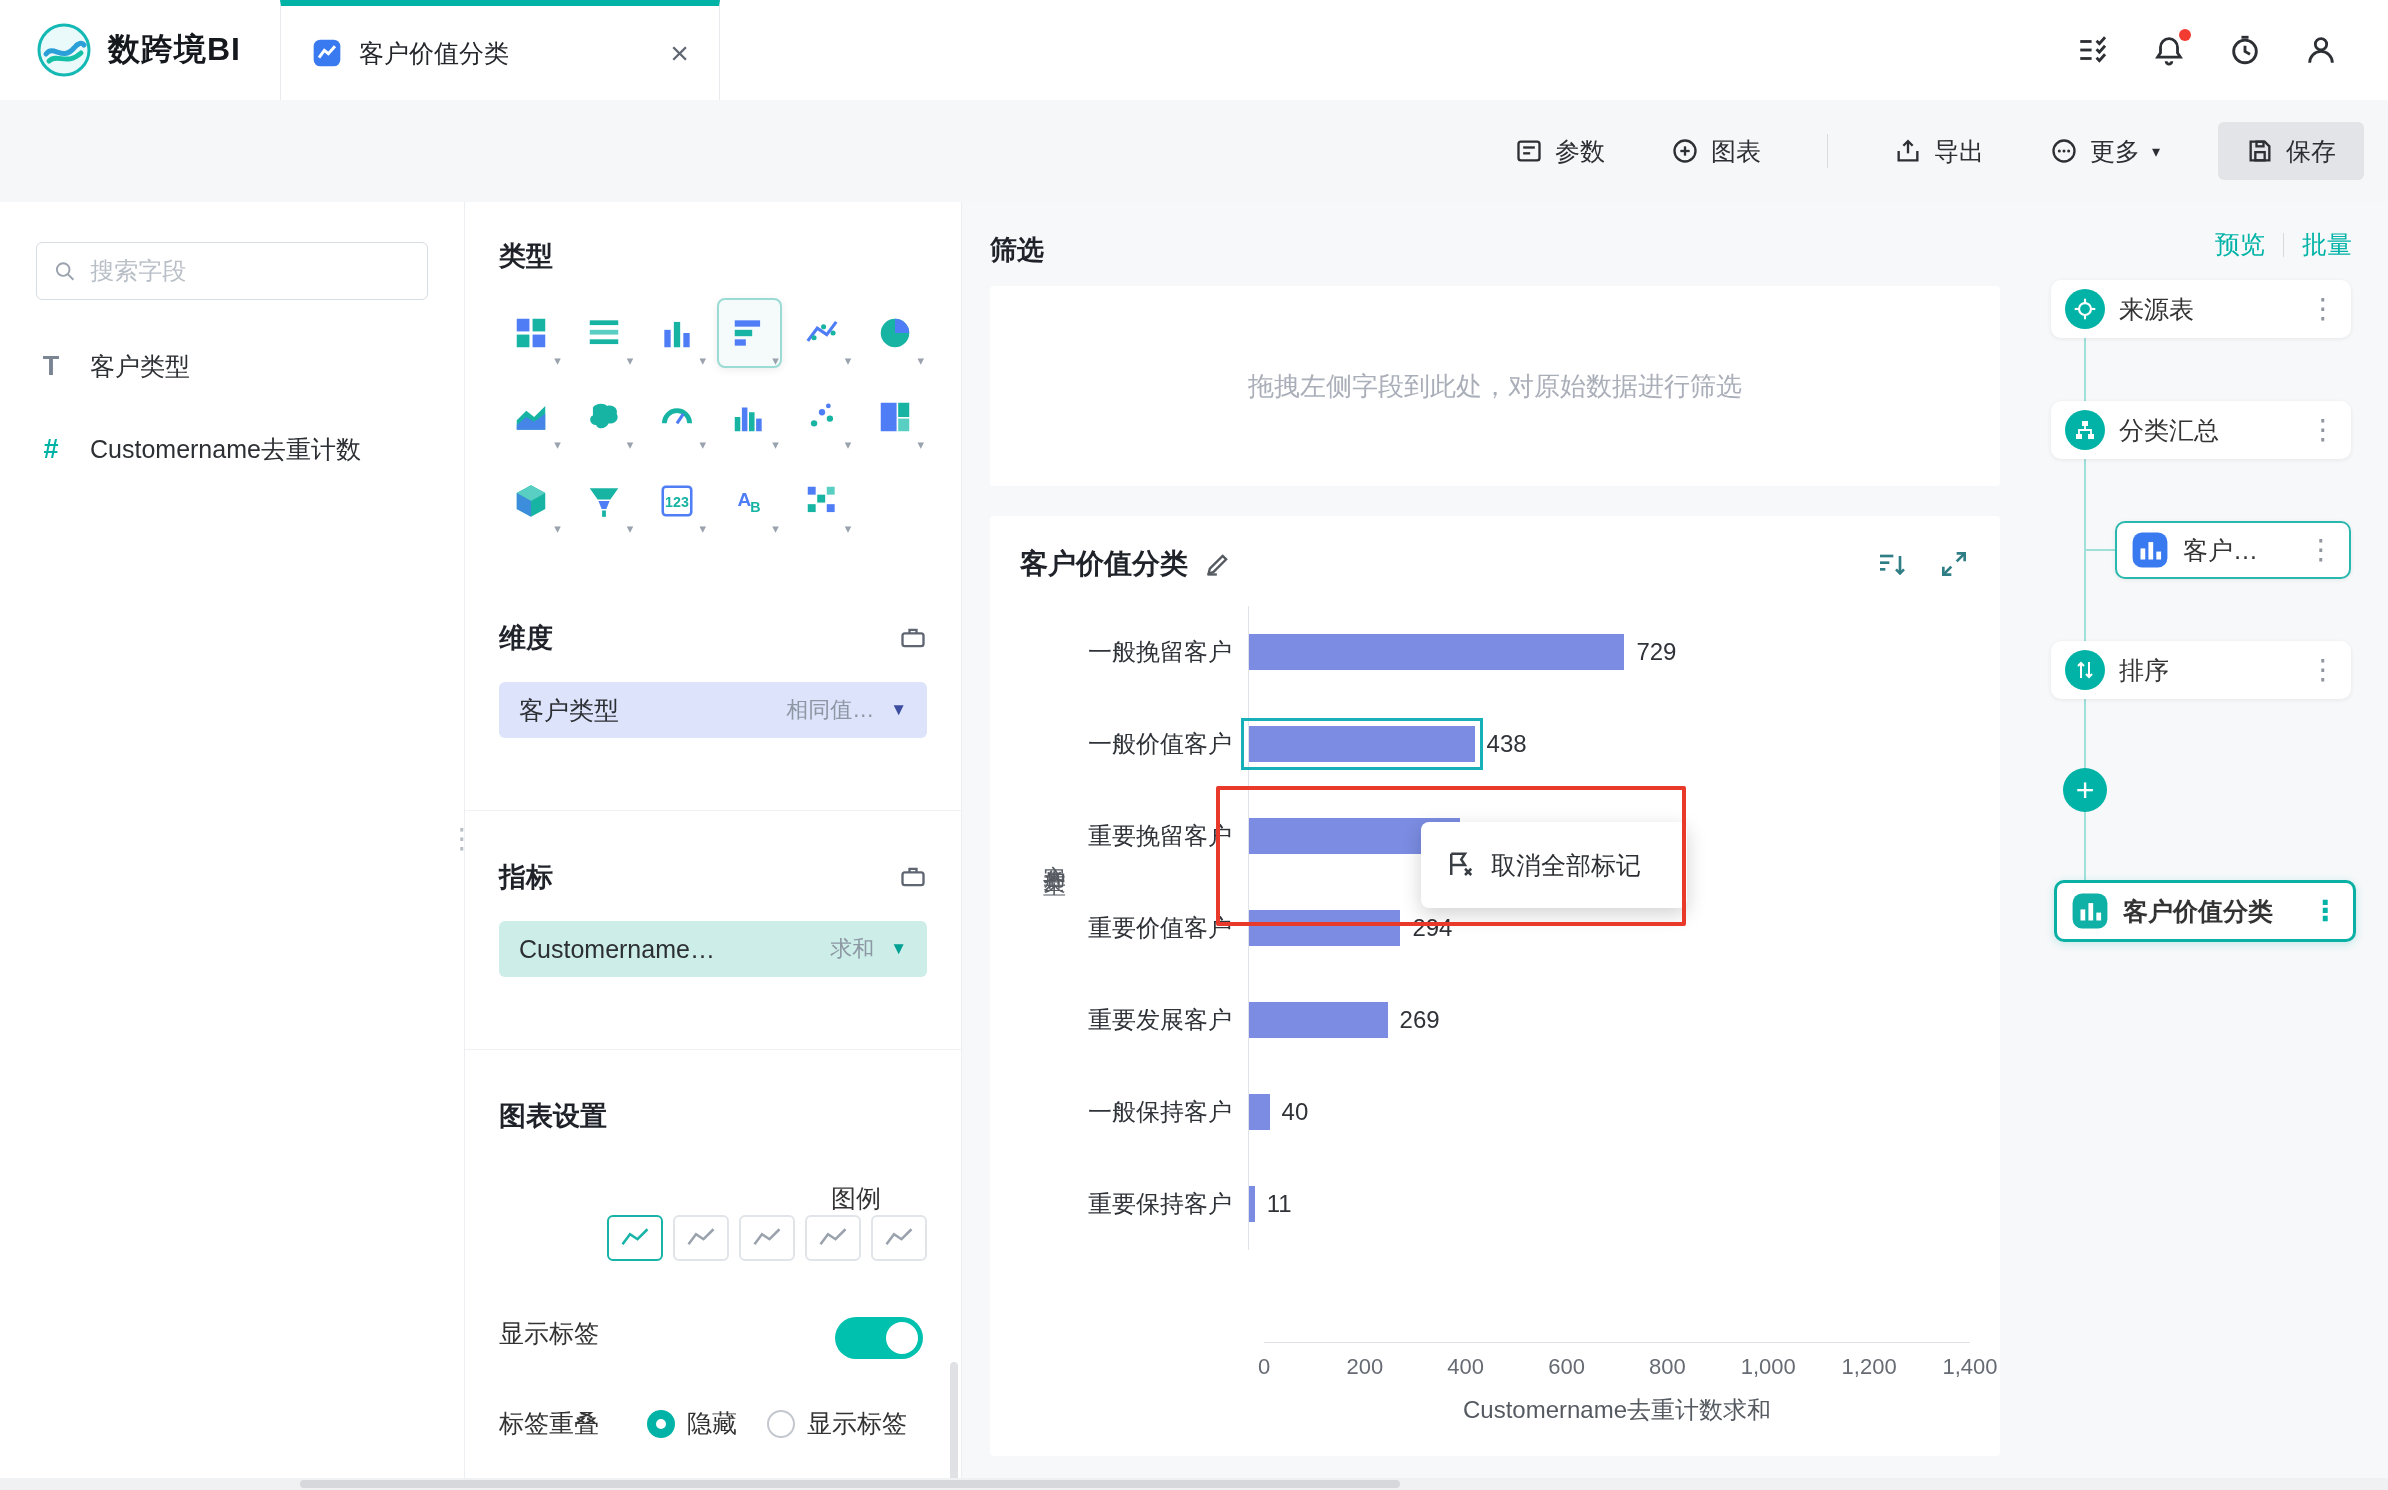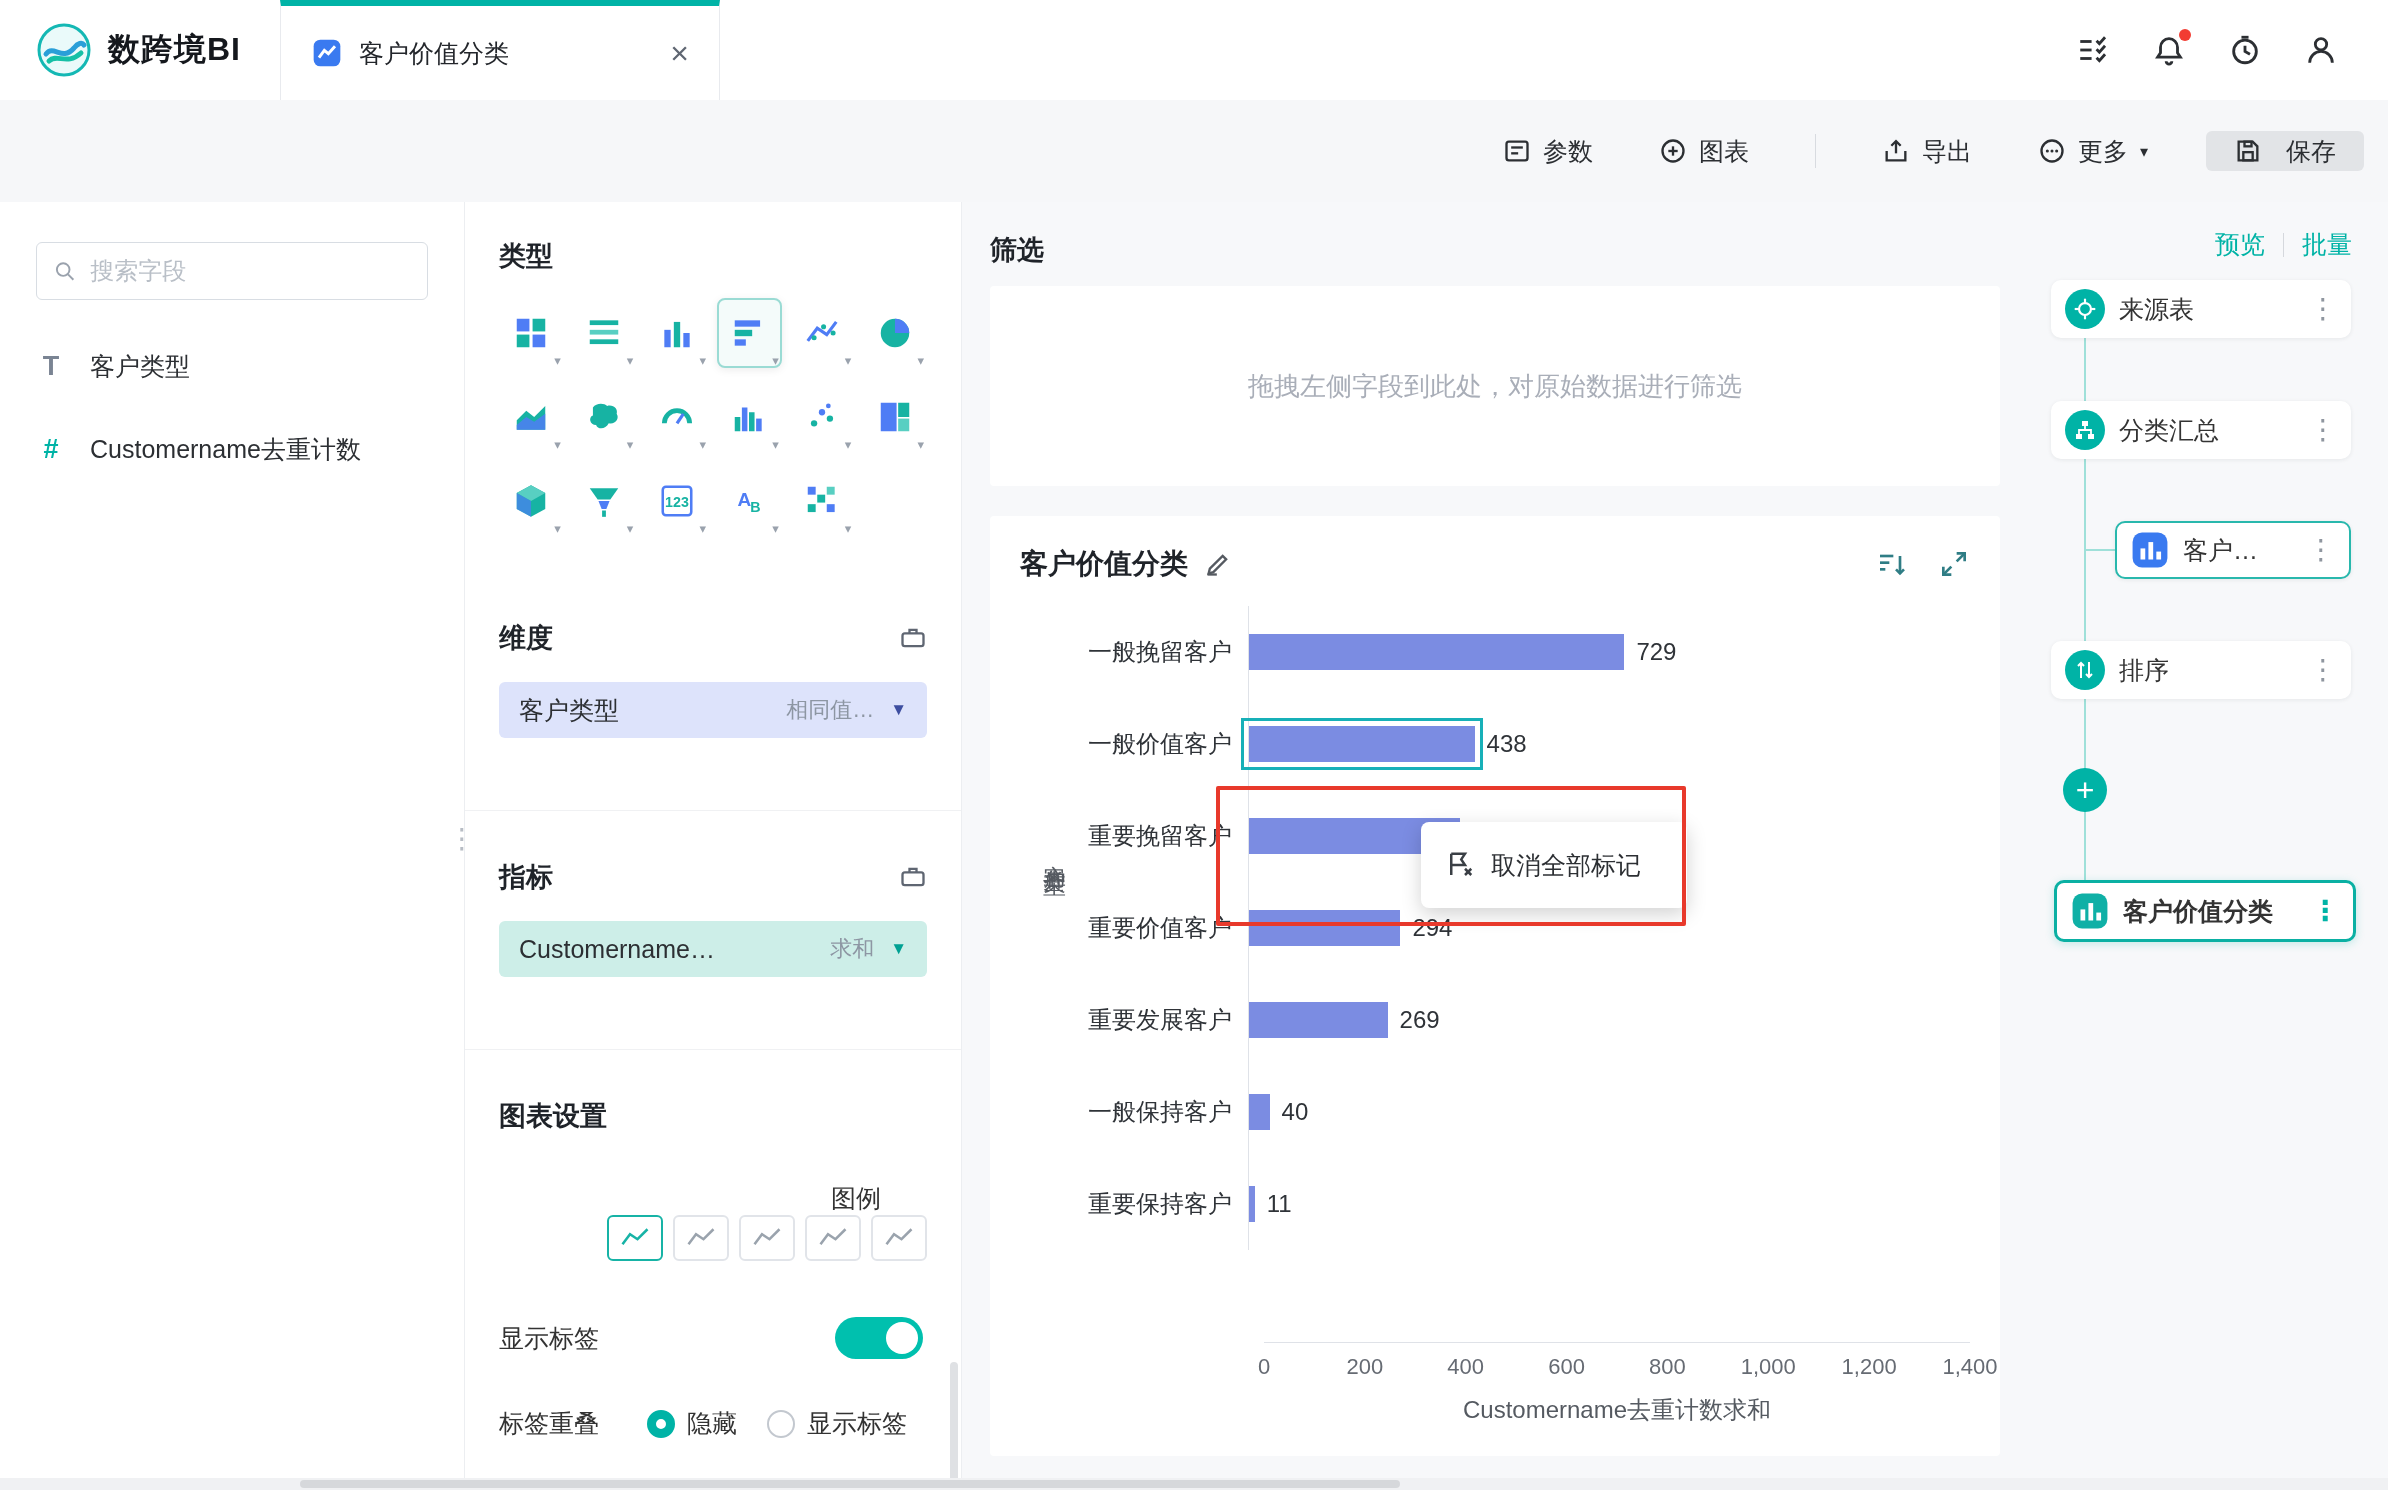--- a/index.html
+++ b/index.html
@@ -15,21 +15,21 @@
 .tab-title{font-size:25px;color:#23262b;}
 .tab-close{margin-left:auto;font-size:32px;color:#5f6672;line-height:1;}
 .header-icons{margin-left:auto;display:flex;align-items:center;gap:42px;padding-right:50px;}
 .hicon{position:relative;cursor:pointer;}
 .red-dot{position:absolute;top:-4px;right:-5px;width:12px;height:12px;border-radius:50%;background:#f23c32;}
 
 
 .toolbar{height:102px;background:#f6f7f9;display:flex;align-items:center;justify-content:flex-end;padding-right:24px;}
 .tool-item{display:flex;align-items:center;gap:12px;font-size:25px;color:#2c2f33;margin-left:66px;cursor:pointer;white-space:nowrap;}
 .v-div{width:1px;height:34px;background:#d8dbe0;margin-left:66px;}
-.save-btn{display:flex;align-items:center;gap:24px;background:#e2e4e7;border:none;border-radius:6px;padding:0 28px;height:40px;margin-left:58px;font-size:25px;color:#2c2f33;cursor:pointer;}
+.save-btn{display:flex;align-items:center;gap:12px;background:#e2e4e7;border:none;border-radius:6px;padding:0 28px;height:58px;margin-left:58px;font-size:25px;color:#2c2f33;cursor:pointer;}
 .more-caret{font-size:16px;color:#2c2f33;}
 
 
 .workspace{display:flex;height:1288px;}
 
 
 .fields{width:465px;background:#fff;border-right:1px solid #eceef1;padding:40px 36px 0;}
 .search{display:flex;align-items:center;gap:14px;border:1px solid #d8dde3;border-radius:6px;height:58px;padding:11px 16px;background:#fff;}
 .search input{border:none;outline:none;font-size:24px;width:100%;color:#333;}
 .search input::placeholder{color:#b9bfc7;}
@@ -53,21 +53,21 @@
 .pill .caret{margin-left:16px;font-size:17px;}
 .pill.dim .caret{color:#3d4ea0;}
 .pill.met .caret{color:#00a193;}
 .divider{height:1px;background:#f0f1f3;margin:72px -34px 0;}
 .sec-title.after-div{margin-top:48px;}
 .legend-row{display:flex;align-items:flex-end;margin-top:48px;flex-direction:column;}
 .legend-row .lab{width:96px;font-size:25px;}
 .legend-opts{display:flex;gap:10px;}
 .legend-opt{width:56px;height:46px;border:2px solid #e1e4e9;border-radius:6px;display:flex;align-items:center;justify-content:center;background:#fff;cursor:pointer;}
 .legend-opt.selected{border-color:#17b3a6;}
-.setting-row{display:flex;align-items:center;margin-top:56px;font-size:25px;}
+.setting-row{display:flex;align-items:flex-start;margin-top:56px;font-size:25px;}
 .setting-row.radios{margin-top:48px;}
 .setting-row.end{margin-top:52px;justify-content:flex-end;padding-right:6px;}
 .toggle{width:88px;height:42px;border-radius:21px;background:#00c0ae;position:relative;margin-left:auto;margin-right:4px;cursor:pointer;flex:none;}
 .toggle::after{content:"";position:absolute;right:5px;top:5px;width:32px;height:32px;border-radius:50%;background:#fff;}
 .radio-group{display:flex;align-items:center;margin-left:18px;}
 .radio{display:flex;align-items:center;gap:12px;margin-left:30px;cursor:pointer;}
 .rdot{width:28px;height:28px;border-radius:50%;border:2px solid #c3c8cf;background:#fff;flex:none;}
 .radio.on .rdot{border:9px solid #00b3a6;}
 .cfg-scrollbar{position:absolute;right:3px;top:1160px;width:8px;height:250px;border-radius:4px;background:#dfe1e4;}
 

